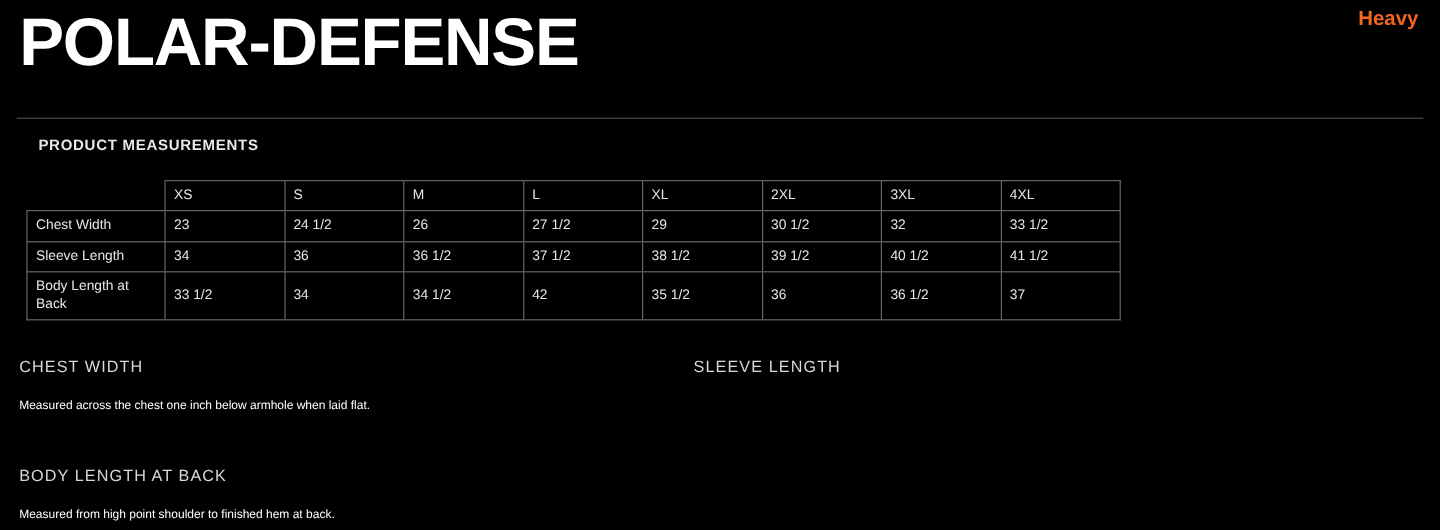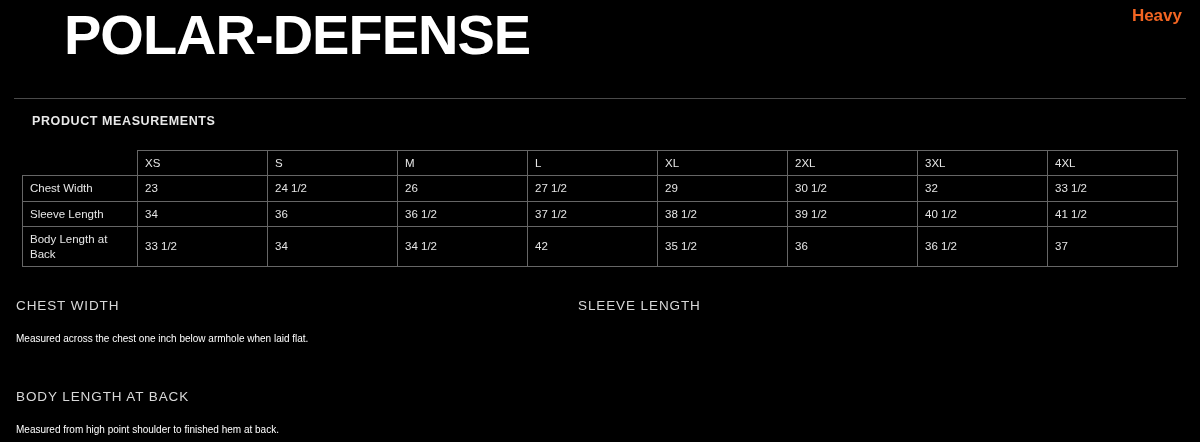--- a/index.html
+++ b/index.html
@@ -13,21 +13,20 @@
     font-family: "Liberation Sans", sans-serif;
     color: #ffffff;
     overflow: hidden;
   }
   .page {
     position: relative;
     width: 1200px;
     height: 442px;
     background: #000000;
     box-sizing: border-box;
-    padding-left: 48px;
   }
 
   
   .header {
     position: relative;
     height: 98px;
     padding: 0 18px;
     box-sizing: border-box;
   }
   .brand-title {
@@ -74,21 +73,21 @@
     letter-spacing: 0.6px;
     color: #e8e8e8;
     margin-left: 16px;
   }
 
   
   .table-wrap {
     position: absolute;
     left: 22px;
     top: 150px;
-    width: 1156px;
+    width: 912px;
   }
   table.measurements {
     border-collapse: collapse;
     width: 100%;
     table-layout: fixed;
     font-size: 11.5px;
     color: #e6e6e6;
   }
   table.measurements th,
   table.measurements td {

